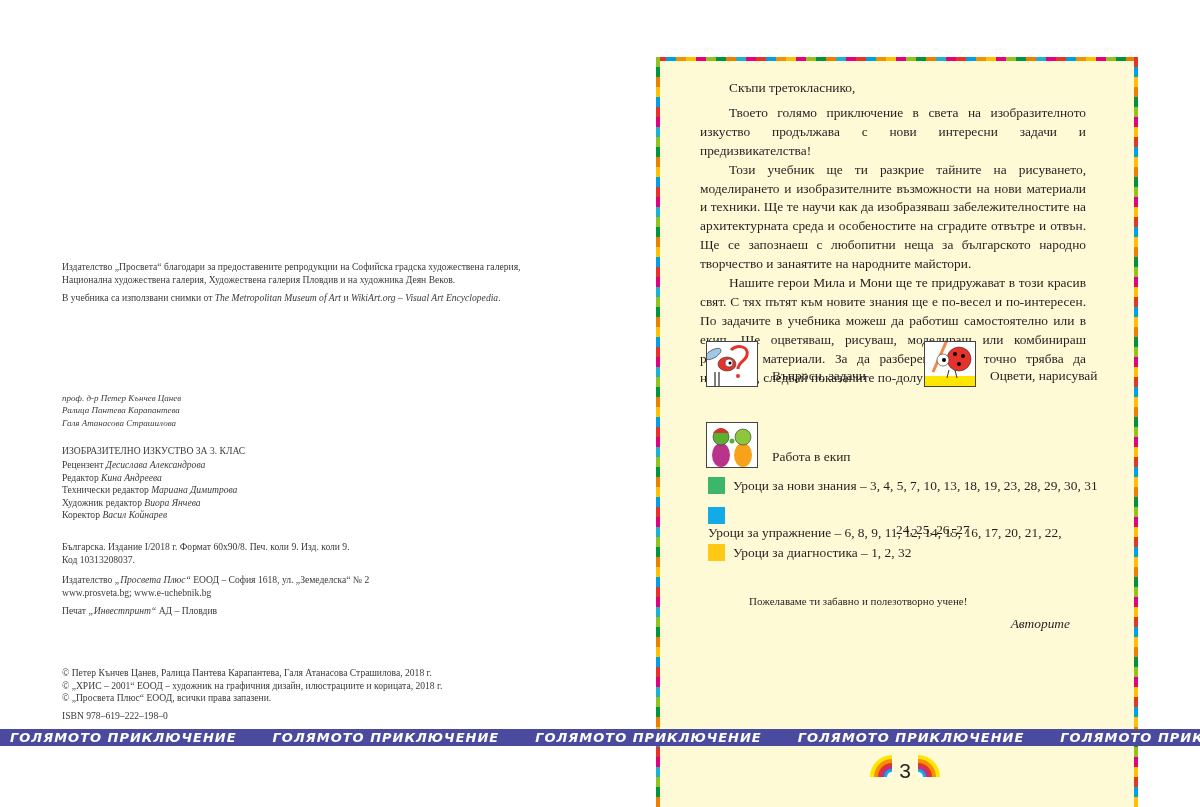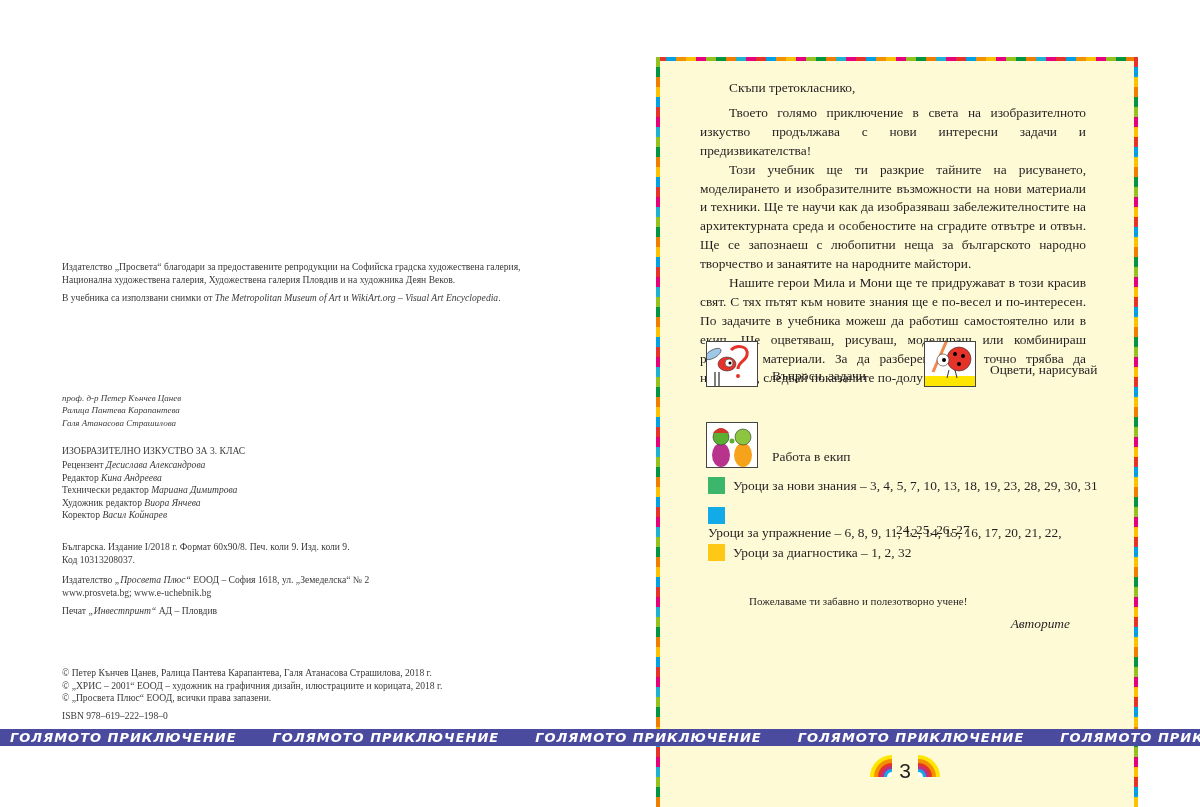--- a/index.html
+++ b/index.html
@@ -115,21 +115,21 @@
         <circle cx="34" cy="17" r="12" fill="#e6332a" stroke="#333" stroke-width="0.6"></circle>
         <circle cx="30" cy="12" r="2" fill="#000"></circle>
           <circle cx="38" cy="14" r="2" fill="#000"></circle>
           <circle cx="34" cy="22" r="2" fill="#000"></circle>
         <circle cx="18" cy="18" r="6" fill="#fff" stroke="#333" stroke-width="0.6"></circle>
         <circle cx="19" cy="18" r="2" fill="#000"></circle>
         <line x1="24" y1="28" x2="22" y2="36" stroke="#333"></line>
           <line x1="30" y1="28" x2="32" y2="36" stroke="#333"></line>
       </svg>
     </div>
-    <span style="margin-bottom:9px;">Оцвети, нарисувай</span>
+    <span style="margin-bottom:3px;">Оцвети, нарисувай</span>
   </div>
 
   <div class="icon-row" style="left:50px; top:344px;">
     <div class="icon-img">
       <svg width="50" height="44" viewBox="0 0 50 44">
         <ellipse cx="14" cy="32" rx="9" ry="12" fill="#b8338b"></ellipse>
         <circle cx="14" cy="14" r="8" fill="#5bb031" stroke="#333" stroke-width="0.6"></circle>
         <path d="M6 10 Q14 0 22 10 Z" fill="#d2332a"></path>
         <ellipse cx="36" cy="32" rx="9" ry="12" fill="#f6a21a"></ellipse>
         <circle cx="36" cy="14" r="8" fill="#8cc63f" stroke="#333" stroke-width="0.6"></circle>

